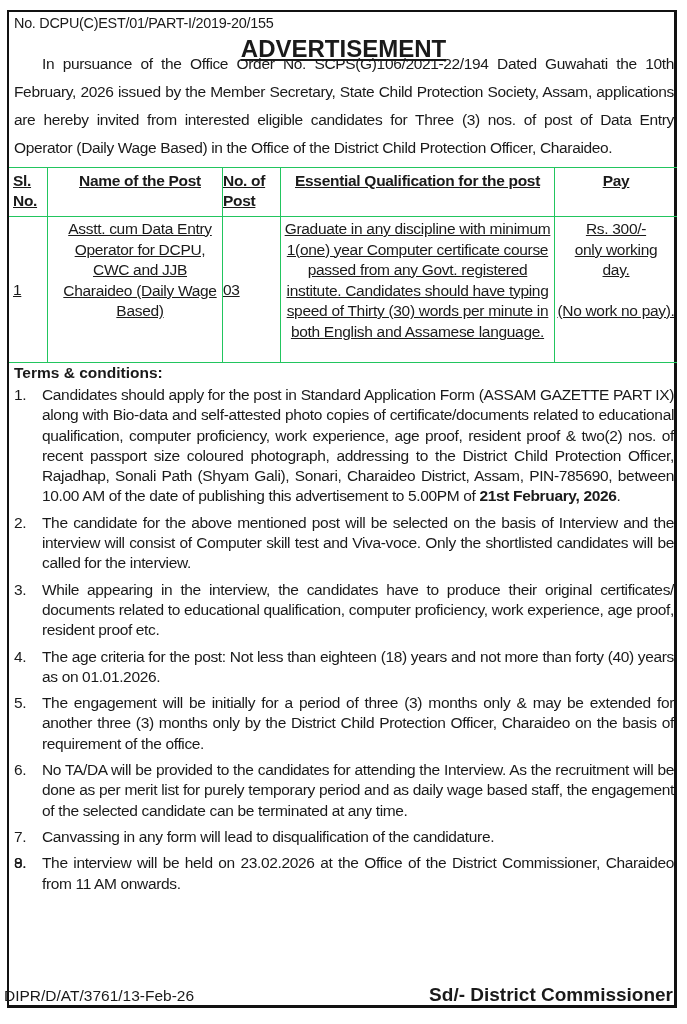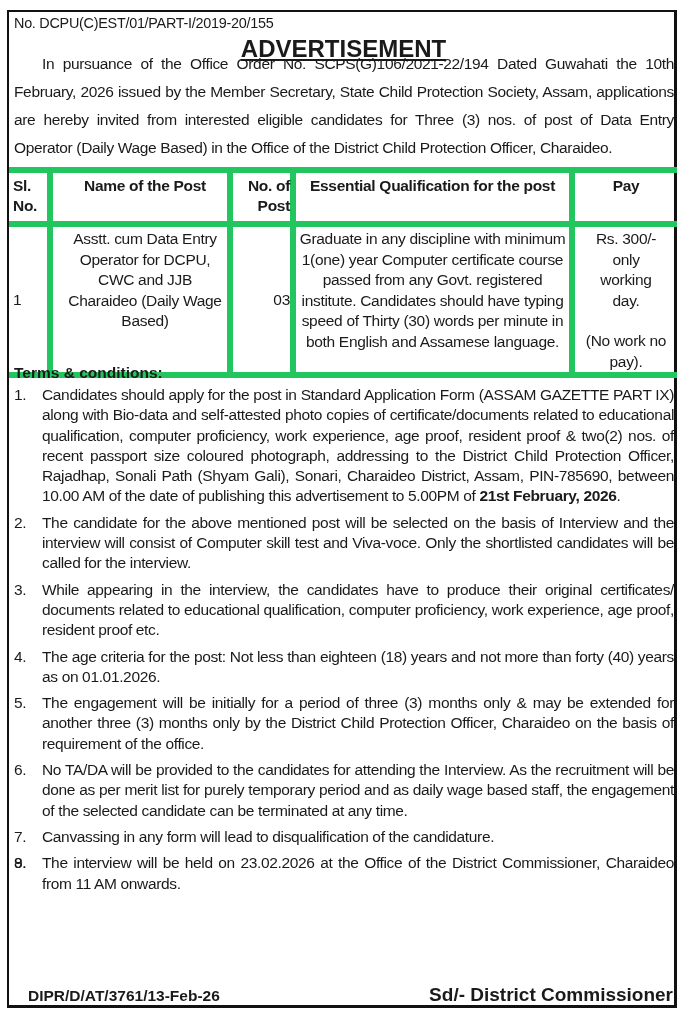--- a/index.html
+++ b/index.html
@@ -23,47 +23,47 @@
   }
   .intro {
     position: absolute; left: 14px; top: 50px; width: 660px;
     font-size: 15.5px; line-height: 28px; text-align: justify; text-indent: 28px;
     letter-spacing: -0.35px;
   }
   table.posts {
     position: absolute; left: 9px; top: 167px; width: 668px;
     border-collapse: collapse; font-size: 15.5px; letter-spacing: -0.3px;
   }
-  table.posts th, table.posts td { border: 6px solid #22c55e; padding: 0; vertical-align: top; }
+  table.posts th, table.posts td { border: 1px solid #22c55e; padding: 0; vertical-align: top; text-decoration: underline; }
   table.posts tr th:first-child, table.posts tr td:first-child { border-left: none; }
   table.posts tr th:last-child, table.posts tr td:last-child { border-right: none; }
   table.posts th { font-weight: bold; line-height: 20px; height: 45px; padding-top: 3px; }
   table.posts td { line-height: 20.5px; height: 143px; padding-top: 2px; }
   .c-sl { width: 34px; text-align: left; padding-left: 4px !important; }
   .c-name { width: 164px; text-align: center; padding-left: 10px !important; }
-  .c-num { width: 57px; text-align: right; }
+  .c-num { width: 57px; text-align: left; }
   .c-qual { width: 273px; text-align: center; }
   .c-pay { text-align: center; margin-top: 41px; }
   td.mid { vertical-align: middle !important; }
   .terms-head {
     position: absolute; left: 14px; top: 364px; font-size: 15.5px; font-weight: bold;
   }
   ol.terms {
     position: absolute; left: 14px; top: 385px; width: 660px; margin: 0; padding: 0;
     list-style: none; font-size: 15.5px; line-height: 20.3px; letter-spacing: -0.35px;
   }
   ol.terms li { position: relative; padding-left: 28px; text-align: justify; margin-bottom: 6px; }
   ol.terms li .num { position: absolute; left: 0; top: 0; }
   .b { font-weight: bold; }
   .sign {
     position: absolute; right: 14px; top: 984px; text-align: right;
     font-size: 19px; font-weight: bold; line-height: 21px;
   }
   .dipr {
-    position: absolute; left: 28px; top: 987px; font-size: 15.5px; font-weight: bold;
+    position: absolute; left: 4px; top: 987px; font-size: 15.5px; font-weight: normal;
   }
 </style>
 </head>
 <body>
 
 <div class="frame"></div>
 
 <div class="ref-no">No. DCPU(C)EST/01/PART-I/2019-20/155</div>
 <div class="title">ADVERTISEMENT</div>
 <div class="intro">In pursuance of the Office Order No. SCPS(G)106/2021-22/194 Dated Guwahati the 10th February, 2026 issued by the Member Secretary, State Child Protection Society, Assam, applications are hereby invited from interested eligible candidates for Three (3) nos. of post of Data Entry Operator (Daily Wage Based) in the Office of the District Child Protection Officer, Charaideo.</div>

